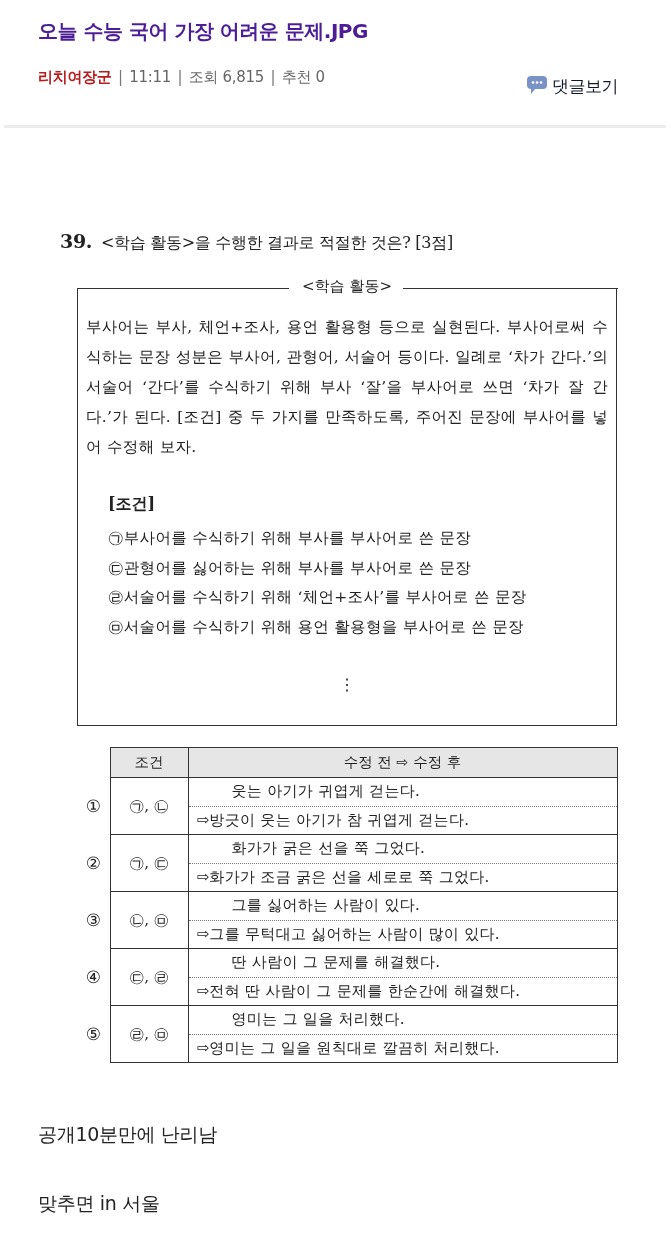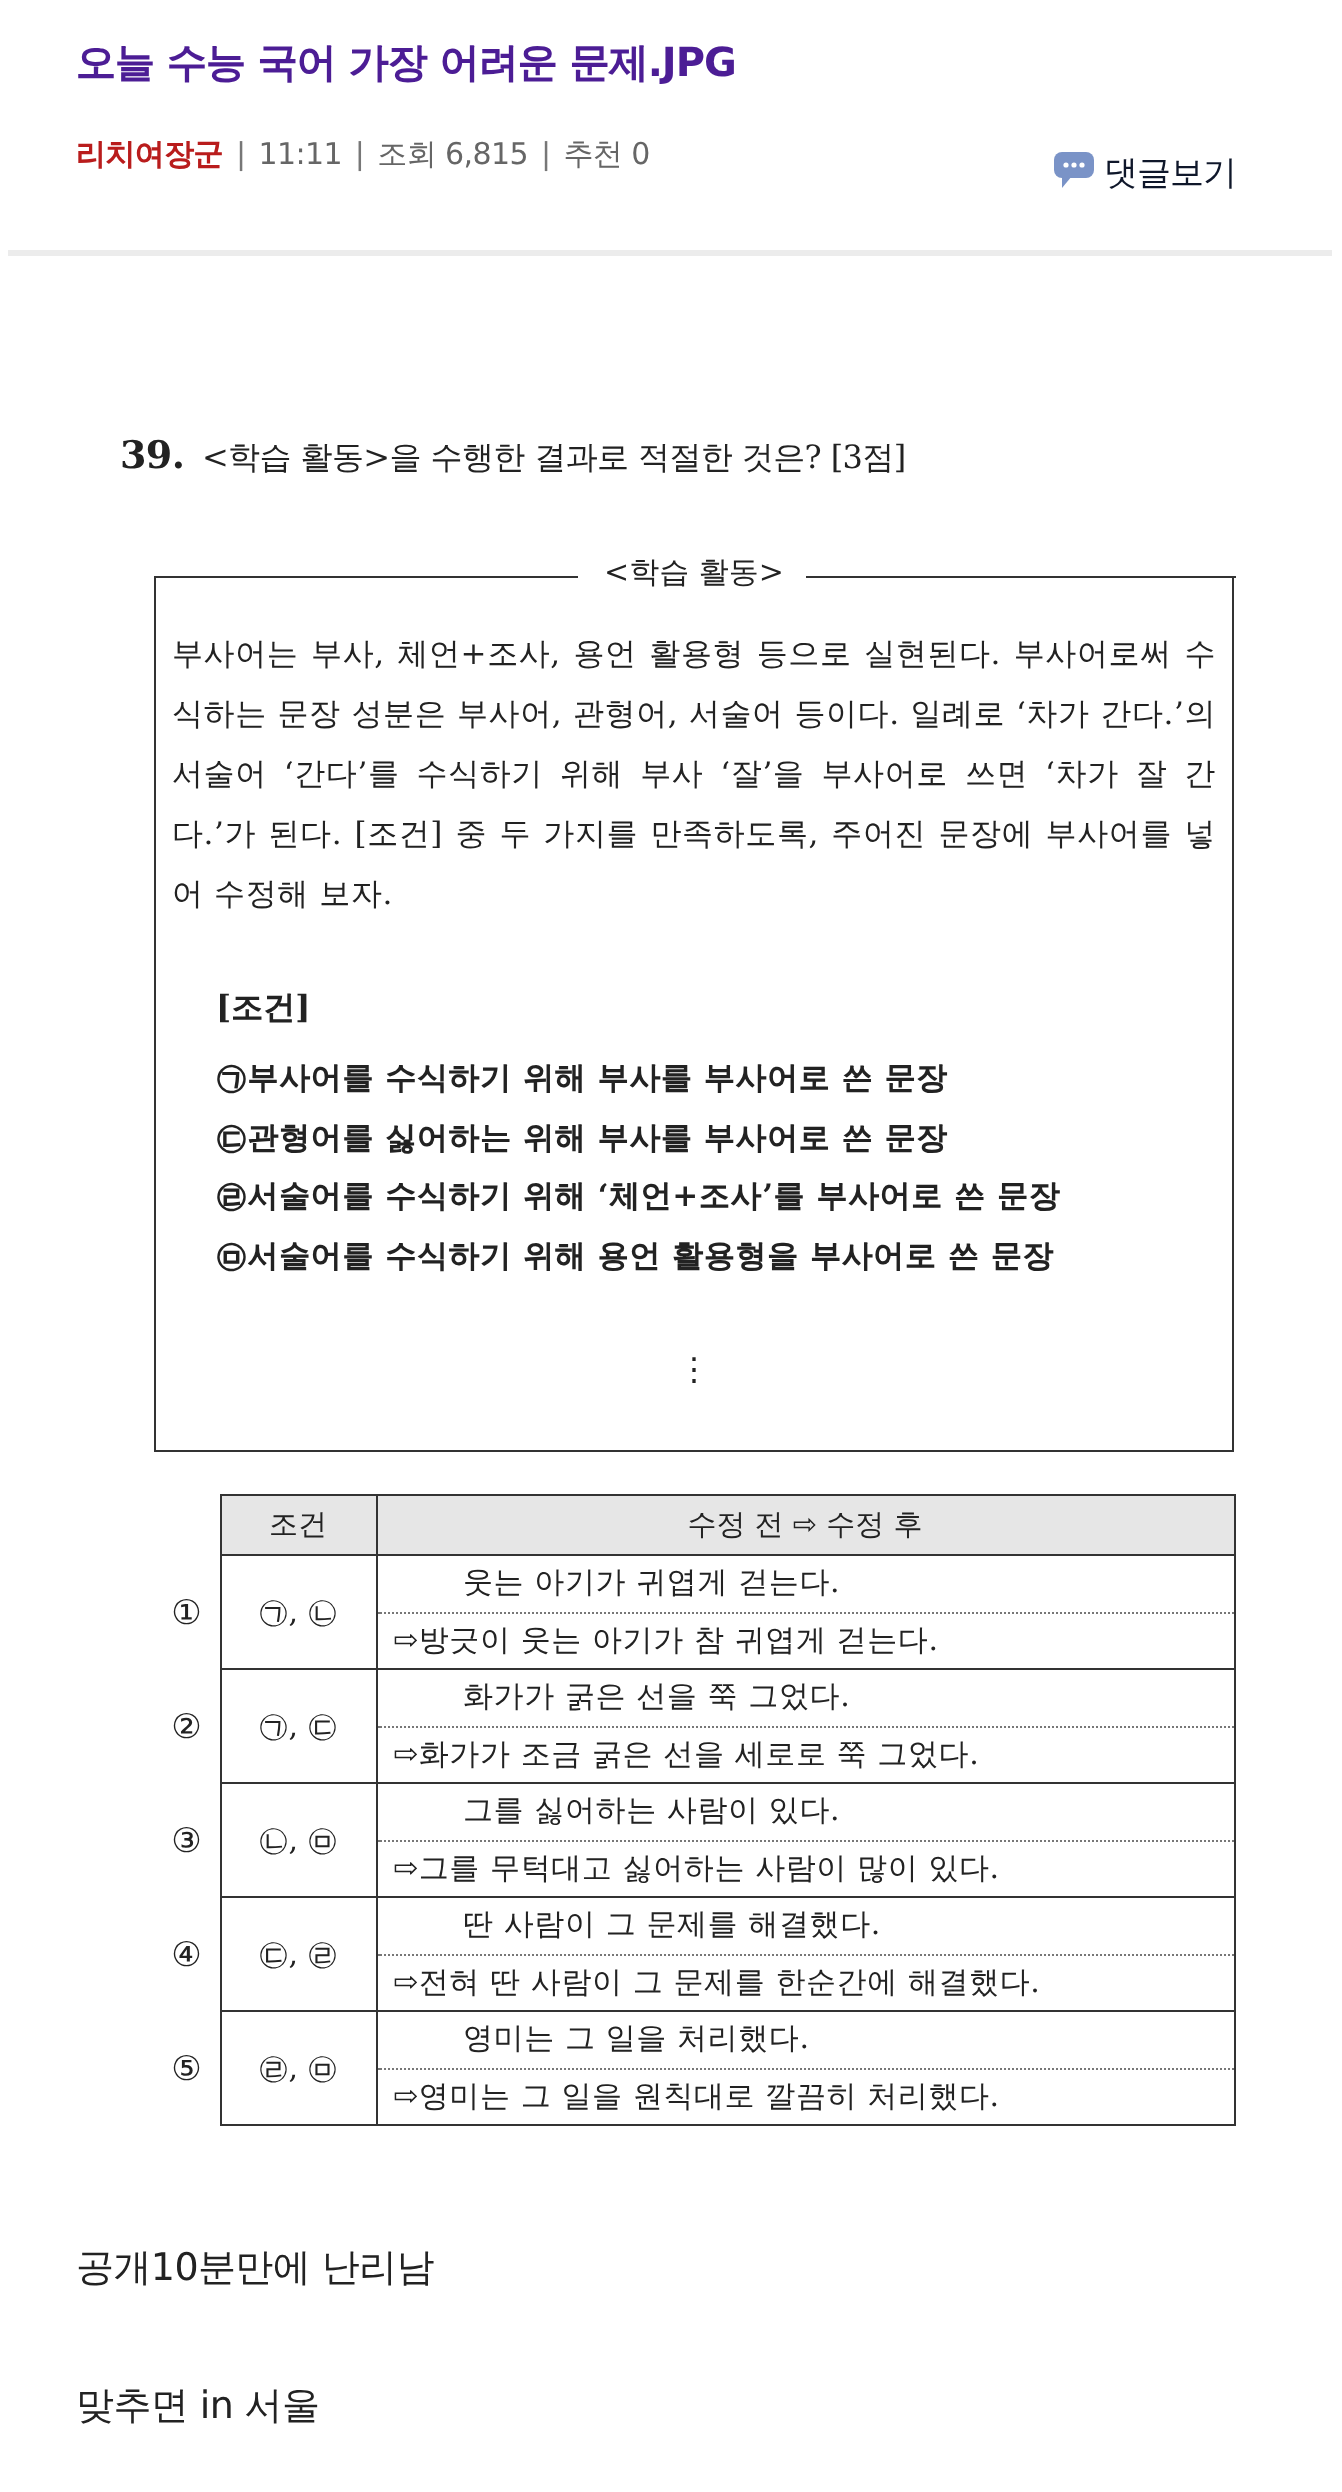--- a/index.html
+++ b/index.html
@@ -9,30 +9,30 @@
     .post-header { position: absolute; left: 0; top: 0; width: 671px; height: 128px; }
     .post-title { position: absolute; left: 38px; top: 18px; font-size: 20px; font-weight: bold; color: #4c1d95; letter-spacing: -0.5px; }
     .post-meta { position: absolute; left: 38px; top: 68px; font-size: 15px; color: #666; letter-spacing: -0.3px; }
     .post-meta .author { font-weight: bold; color: #b91c1c; }
     .post-meta .sep { color: #777; margin: 0 2px; }
     .comment-link { position: absolute; left: 526px; top: 75px; display: flex; align-items: flex-start; font-size: 17px; color: #0f172a; cursor: pointer; letter-spacing: -0.5px; }
     .comment-link svg { margin-right: 4px; }
     .divider { position: absolute; left: 4px; top: 125px; width: 662px; height: 3px; background: #ececec; }
 
     .exam { position: absolute; left: 0; top: 128px; width: 671px; height: 950px; font-family: "DejaVu Serif", "Liberation Serif", serif; color: #222; }
-    .q-title { position: absolute; left: 60px; top: 89px; font-size: 16px; letter-spacing: -0.3px; }
+    .q-title { position: absolute; left: 60px; top: 102px; font-size: 16px; letter-spacing: -0.3px; }
     .q-title .qnum { font-weight: bold; font-size: 19px; margin-right: 4px; }
 
     .activity-box { position: absolute; left: 77px; top: 160px; width: 540px; height: 438px; border: 1.5px solid #333; border-top: none; }
     .activity-box::before { content: ""; position: absolute; left: -1.5px; top: 0; width: 212px; border-top: 1.5px solid #333; }
     .activity-box::after { content: ""; position: absolute; right: -1.5px; top: 0; width: 215px; border-top: 1.5px solid #333; }
     .box-label { position: absolute; left: 0; right: 0; top: -11px; text-align: center; font-size: 15px; background: transparent; }
     .box-para { position: absolute; left: 8px; top: 24px; width: 522px; font-size: 15.5px; line-height: 30px; text-align: justify; letter-spacing: 0.3px; }
     .cond-title { position: absolute; left: 30px; top: 206px; font-size: 16px; font-weight: bold; }
-    .cond-list { position: absolute; left: 30px; top: 236px; list-style: none; font-weight: bold; }
+    .cond-list { position: absolute; left: 30px; top: 236px; list-style: none; }
     .cond-list li { font-size: 15.5px; line-height: 29.5px; letter-spacing: 0.3px; white-space: nowrap; }
     .cond-dots { position: absolute; left: 0; right: 0; top: 392px; text-align: center; font-size: 16px; line-height: 9px; }
 
     .answer-table { position: absolute; left: 77px; top: 619px; border-collapse: collapse; font-size: 15px; }
     .answer-table .optnum { width: 33px; text-align: center; font-size: 17px; border: none; }
     .answer-table th { background: #e6e6e6; border: 1.5px solid #333; font-weight: normal; height: 30px; font-family: "DejaVu Sans", "Liberation Sans", sans-serif; font-size: 14.5px; }
     .answer-table td.cond { width: 78px; border-left: 1.5px solid #333; border-right: 1.5px solid #333; border-bottom: 1.5px solid #333; text-align: center; font-size: 15px; }
     .answer-table td.sent { width: 429px; height: 28.5px; padding-left: 8px; border-right: 1.5px solid #333; font-size: 15px; letter-spacing: 0.3px; white-space: nowrap; }
     .answer-table tr.before td.sent { border-top: 1.5px solid #333; border-bottom: 1px dotted #777; padding-left: 43px; }
     .answer-table tr.after td.sent { border-bottom: 1.5px solid #333; }

